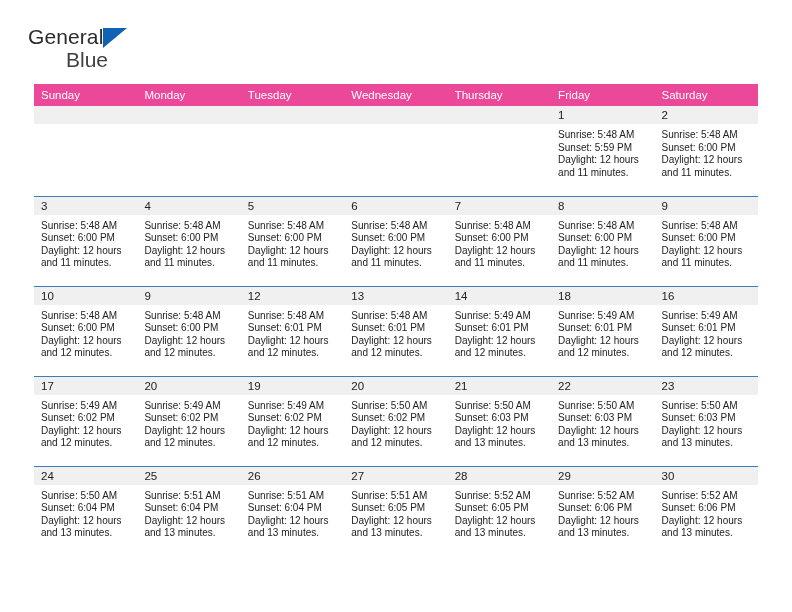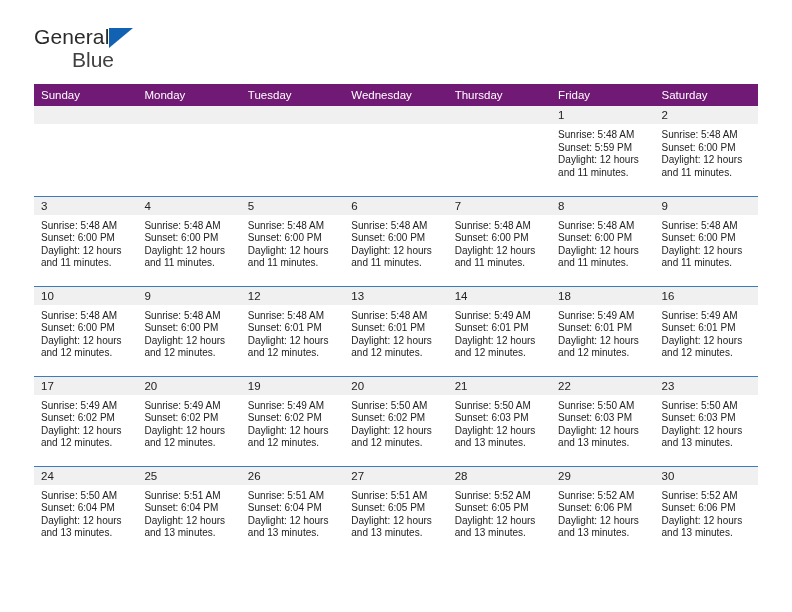--- a/index.html
+++ b/index.html
@@ -23,21 +23,21 @@
 
   
   .header {
     position: relative;
     height: 76px;
     padding: 22px 34px 0 34px;
     box-sizing: border-box;
   }
   .logo {
     position: absolute;
-    left: 34px;
+    left: 28px;
     top: 26px;
     width: 200px;
     height: 56px;
   }
   .logo-general {
     font-size: 21px;
     color: #2b2b2b;
     letter-spacing: 0.1px;
     line-height: 1;
     display: inline-block;
@@ -85,21 +85,21 @@
     width: 724px;
   }
   table.cal {
     border-collapse: collapse;
     table-layout: fixed;
     width: 724px;
   }
   table.cal col { width: 103.43px; }
 
   thead th {
-    background: #701a75;
+    background: #ec4899;
     color: #ffffff;
     font-size: 11.5px;
     font-weight: normal;
     text-align: left;
     padding: 5px 0 5px 7px;
     height: 20px;
     box-sizing: border-box;
     border: none;
   }
 

